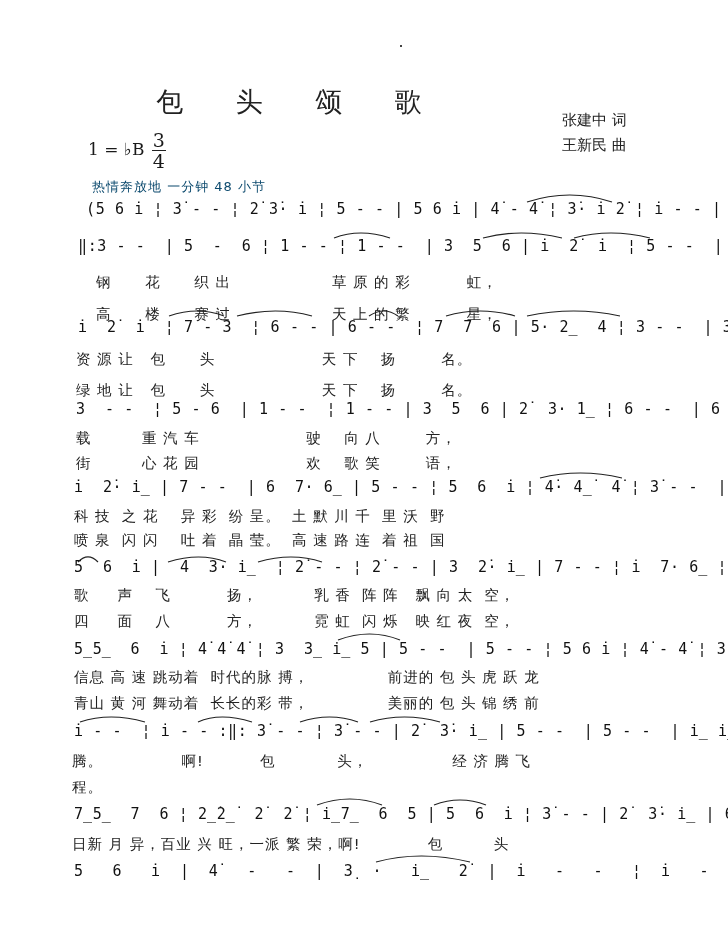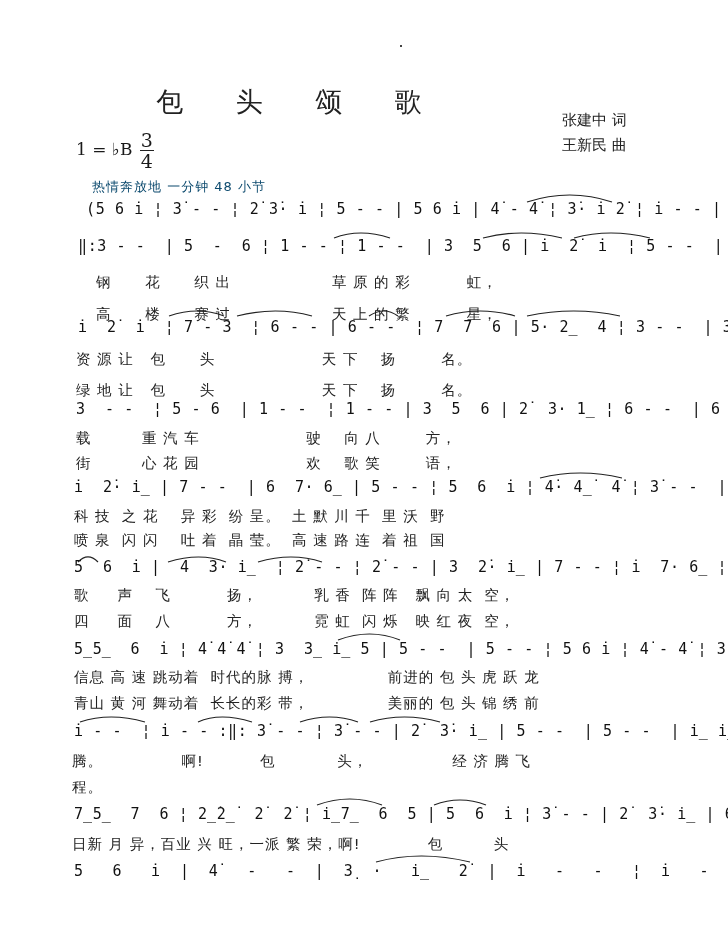--- a/index.html
+++ b/index.html
@@ -1,21 +1,21 @@
 <!DOCTYPE html>
 <html><head>
 <meta charset="utf-8">
 <style>
   html, body { margin: 0; padding: 0; background: #ffffff; }
   body { width: 728px; height: 925px; position: relative; overflow: hidden;
          font-family: "DejaVu Sans", sans-serif; color: #1a1a1a; }
   .title { position: absolute; left: 0; width: 600px; top: 84px; text-align: center;
            font-family: "DejaVu Serif", serif; font-size: 27px; letter-spacing: 22px; color: #222; }
   .dot-mark { position: absolute; left: 400px; top: 45px; width: 2px; height: 2px; background: #444; }
-  .key { position: absolute; left: 76px; top: 130px; font-family: "DejaVu Serif", serif; font-size: 17px; }
+  .key { position: absolute; left: 88px; top: 130px; font-family: "DejaVu Serif", serif; font-size: 17px; }
   .key .frac { display: inline-block; vertical-align: middle; text-align: center; margin-left: 2px; line-height: 20px; }
   .key .frac span { display: block; font-size: 19px; }
   .key .frac .num { border-bottom: 1px solid #222; padding: 0 1px; }
   .credits { position: absolute; left: 562px; top: 108px; font-size: 15px; line-height: 25px; color: #222; }
   .tempo { position: absolute; left: 92px; top: 178px; font-size: 13px; color: #0c4a6e; letter-spacing: 1px; }
   .line { position: absolute; left: 0; width: 728px; white-space: pre; }
   .notes { font-family: "DejaVu Sans Mono", monospace; font-size: 15px; letter-spacing: 0.6px; color: #111; }
   .lyric { font-family: "DejaVu Sans", sans-serif; font-size: 14.5px; color: #222; letter-spacing: 1px; }
 </style>
 </head>

